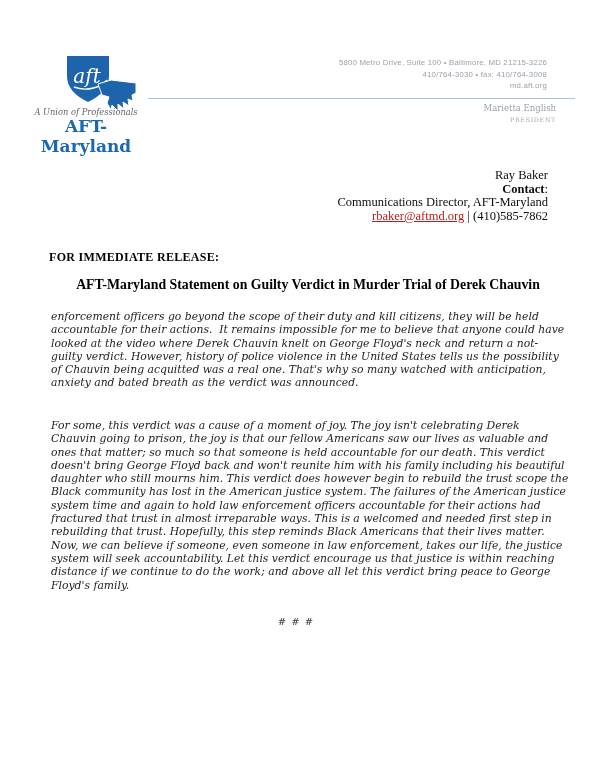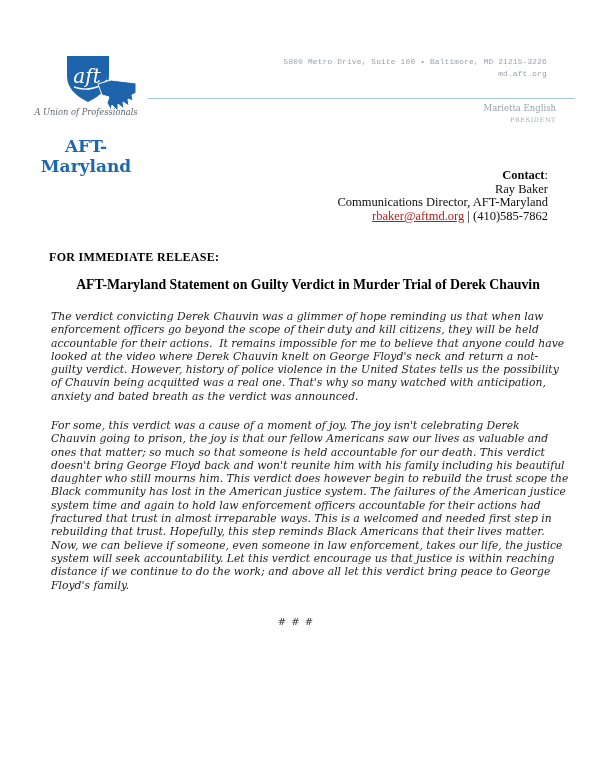--- a/index.html
+++ b/index.html
@@ -4,33 +4,33 @@
 <style>
   html,body { margin:0; padding:0; background:#ffffff; }
   .page {
     position:relative; width:600px; height:776px; background:#ffffff;
     overflow:hidden; font-family:"Liberation Serif", serif;
   }
 
   
   .address {
     position:absolute; top:57px; right:53px; text-align:right;
-    font-family:Liberation Mono, monospace; font-size:7.8px; line-height:11.6px;
+    font-family:Liberation Sans, sans-serif; font-size:7.8px; line-height:11.6px;
     color:#99a2ab; letter-spacing:0.2px;
   }
   .rule { position:absolute; top:98px; left:148px; width:427px; height:1px; background:#a9c7db; }
 
   .logo-svg { position:absolute; top:54px; left:62px; }
   .tagline {
     position:absolute; top:107px; left:24px; width:124px; text-align:center;
     font-family:"DejaVu Serif", serif; font-style:italic; font-size:8.3px; color:#5f666d;
   }
   .orgname {
     position:absolute; top:116px; left:20px; width:132px; text-align:center;
-    font-family:"DejaVu Serif", serif; font-weight:bold; font-size:17px; color:#1b67b2;margin-top:20px;
+    font-family:"DejaVu Serif", serif; font-weight:bold; font-size:17px; color:#1b67b2;
   }
 
   .officers {
     position:absolute; top:103px; right:44px; text-align:right;
     font-family:"DejaVu Serif", serif; color:#99a2ab;
   }
   .officer-name { font-size:8.5px; line-height:11px; }
   .officer-title { font-size:6.3px; letter-spacing:0.7px; margin-top:2px; color:#a3abb2; }
   .officer + .officer { margin-top:11px; }
 
@@ -67,20 +67,21 @@
     font-family:"DejaVu Serif", serif; font-size:10px; color:#3a3a3a; letter-spacing:1px;
   }
 </style>
 </head>
 <body>
 
 <div class="page">
 
   <div class="address">
     <div>5800 Metro Drive, Suite 100 • Baltimore, MD 21215-3226</div>
+    <div>410/764-3030 • fax: 410/764-3008</div>
     <div>md.aft.org</div>
   </div>
 
   <div class="rule"></div>
 
   <svg class="logo-svg" width="76" height="60" viewBox="0 0 76 60">
     <path d="M5,2 H47 V22 Q47,38 26,48 Q5,38 5,22 Z" fill="#1d64ad"></path>
     <text x="25" y="29" text-anchor="middle" font-family="DejaVu Serif, serif" font-style="italic" font-size="20" fill="#ffffff">aft</text>
     <path d="M12,33 Q25,38 40,31 L45,26" stroke="#ffffff" stroke-width="1.4" fill="none"></path>
     <path d="M36,30 L49,26 L74,29 L74,39 L70,41 L71,47 L66,45 L67,52 L61,48 L62,55 L56,50 L56,57 L50,51 L49,56 L45,49 L47,43 L40,41 Z" fill="#1d64ad" stroke="#ffffff" stroke-width="1"></path>
@@ -89,31 +90,30 @@
   <div class="orgname">AFT-Maryland</div>
 
   <div class="officers">
     <div class="officer">
       <div class="officer-name">Marietta English</div>
       <div class="officer-title">PRESIDENT</div>
     </div>
   </div>
 
   <div class="contact">
+    <div>Ray Baker</div>
     <div><span class="bold">Contact</span><span>:</span></div>
-    <div>Ray Baker</div>
     <div>Communications Director, AFT-Maryland</div>
     <div><a href="#">rbaker@aftmd.org</a><span class="sep pre"> | </span><span class="phone">(410)585-7862</span></div>
   </div>
 
   <div class="kicker">FOR IMMEDIATE RELEASE:</div>
   <h1 class="title">AFT-Maryland Statement on Guilty Verdict in Murder Trial of Derek Chauvin</h1>
 
   <div class="para" id="para1">
-      <div class="para-line">The verdict convicting Derek Chauvin was a glimmer of hope reminding us that when law</div>
       <div class="para-line">enforcement officers go beyond the scope of their duty and kill citizens, they will be held</div>
       <div class="para-line">accountable for their actions.  It remains impossible for me to believe that anyone could have</div>
       <div class="para-line">looked at the video where Derek Chauvin knelt on George Floyd's neck and return a not-</div>
       <div class="para-line">guilty verdict. However, history of police violence in the United States tells us the possibility</div>
       <div class="para-line">of Chauvin being acquitted was a real one. That's why so many watched with anticipation,</div>
       <div class="para-line">anxiety and bated breath as the verdict was announced.</div>
     </div>
   <div class="para" id="para2">
       <div class="para-line">For some, this verdict was a cause of a moment of joy. The joy isn't celebrating Derek</div>
       <div class="para-line">Chauvin going to prison, the joy is that our fellow Americans saw our lives as valuable and</div>

